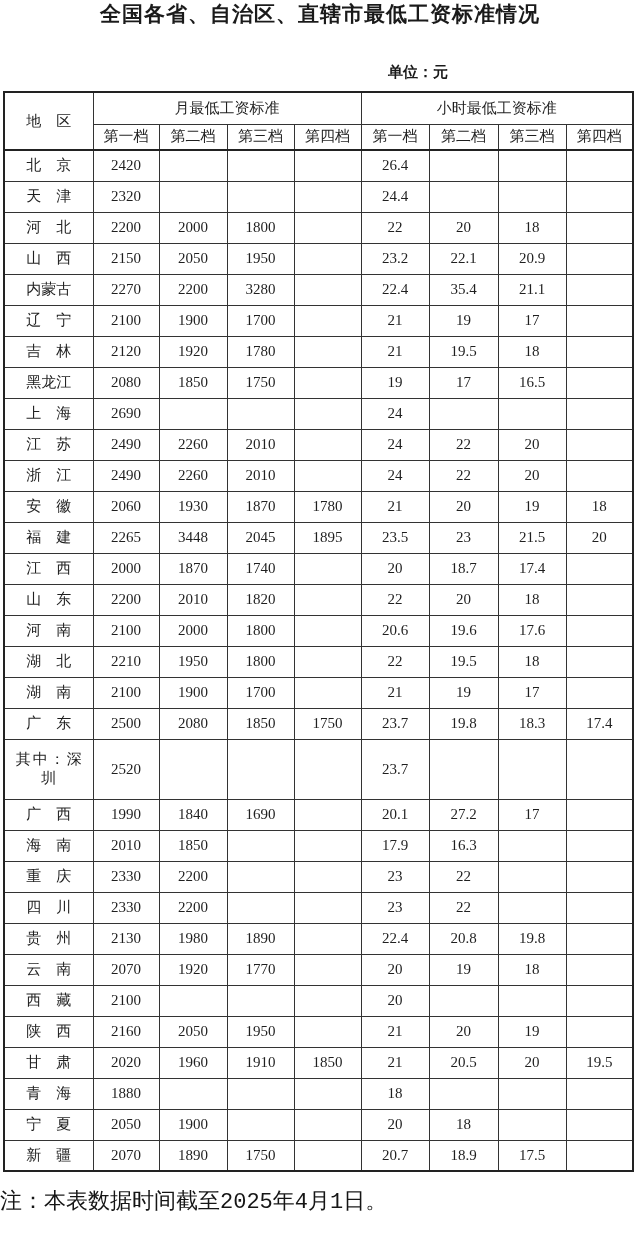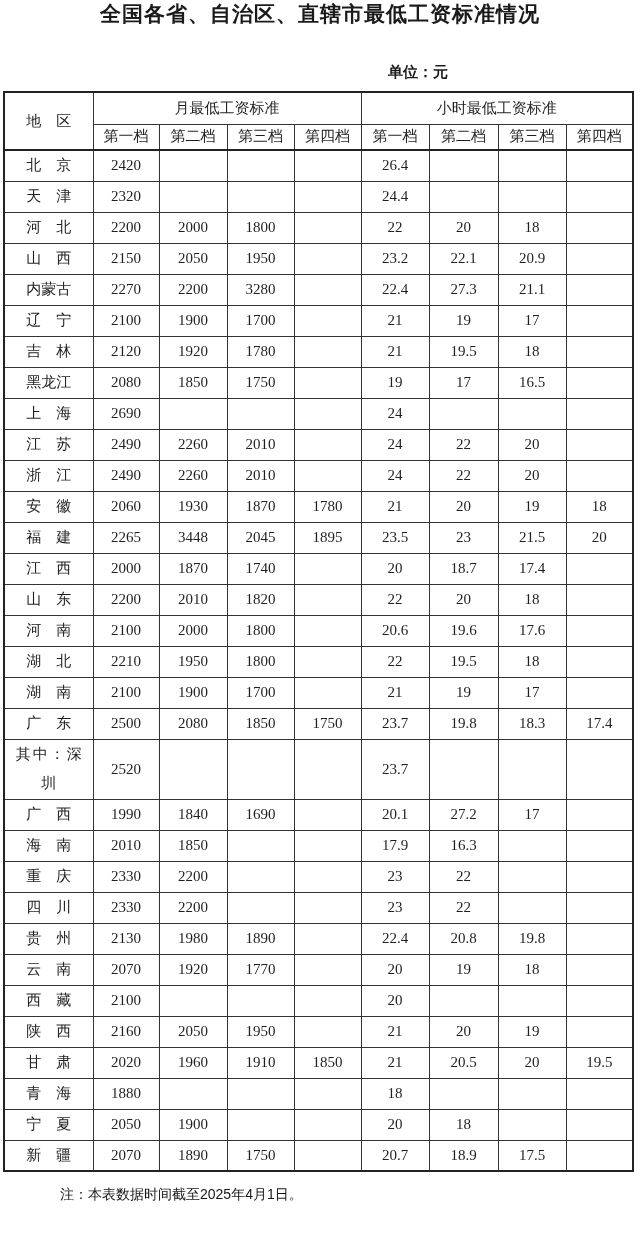--- a/index.html
+++ b/index.html
@@ -60,27 +60,26 @@
   .wage-table tbody tr.tall-row { height: 60px; }
   .region-name {
     display: inline-block;
     white-space: nowrap;
   }
   .region-wrap {
     display: inline-block;
     width: 66px;
     text-align: justify;
     text-align-last: center;
-    line-height: 29px;
+    line-height: 19px;
   }
   .note {
     margin-top: 14px;
-    padding-left: 60px;
-    font-family: Liberation Sans, sans-serif;
-    font-size: 14px;
+    font-family: Liberation Mono, monospace;
+    font-size: 22px;
     color: #151515;
   }
 </style>
 </head>
 <body>
 
 <div class="page">
 
   <h1 class="title">全国各省、自治区、直辖市最低工资标准情况</h1>
 
@@ -160,21 +159,21 @@
           <td>20.9</td>
           <td></td>
         </tr>
         <tr>
           <td><span class="region-name">内蒙古</span></td>
           <td>2270</td>
           <td>2200</td>
           <td>3280</td>
           <td></td>
           <td>22.4</td>
-          <td>27.3</td>
+          <td>35.4</td>
           <td>21.1</td>
           <td></td>
         </tr>
         <tr>
           <td><span class="region-name">辽　宁</span></td>
           <td>2100</td>
           <td>1900</td>
           <td>1700</td>
           <td></td>
           <td>21</td>

